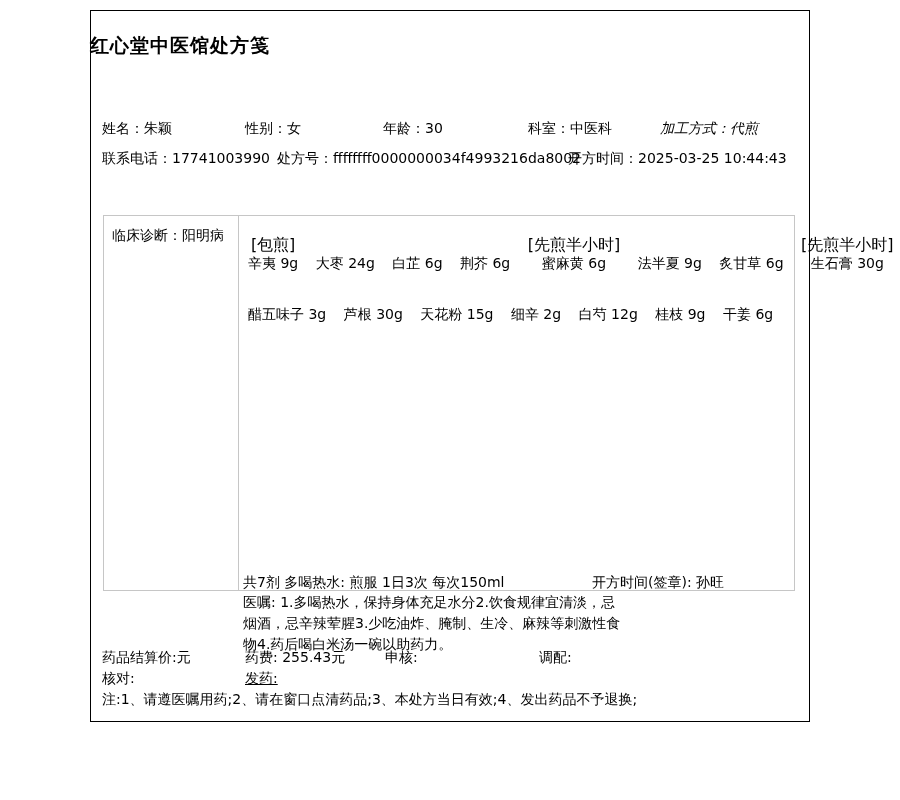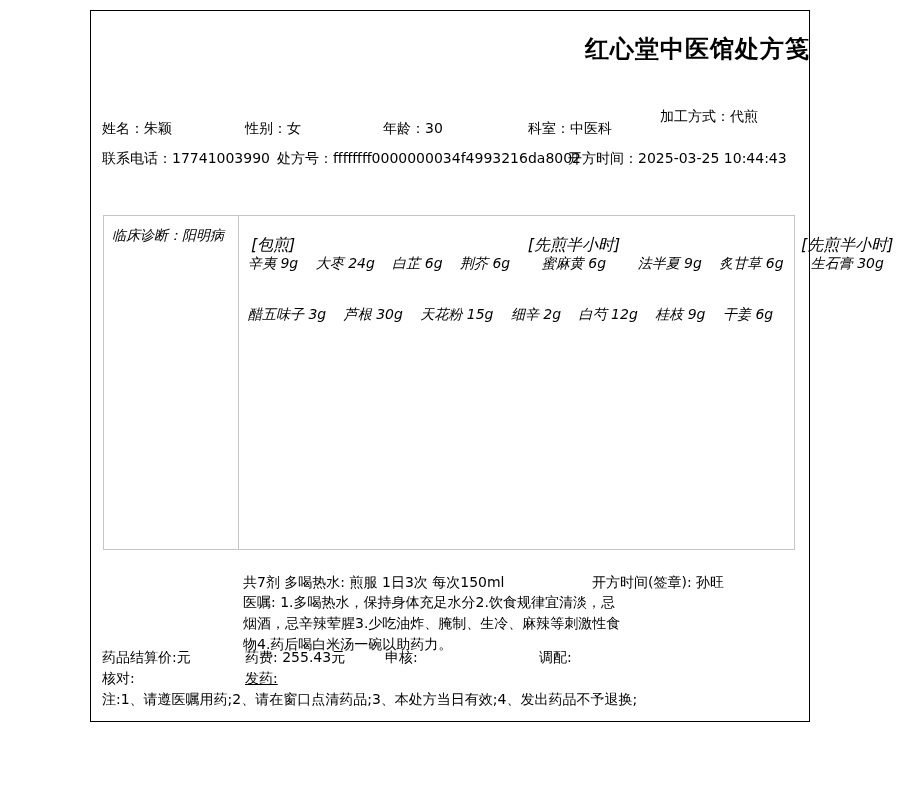--- a/index.html
+++ b/index.html
@@ -8,29 +8,29 @@
     font-family:"DejaVu Sans","Liberation Sans",sans-serif;
     color:#000;font-size:14px;
   }
   .abs{position:absolute;}
   
   .sheet-border{
     left:90px;top:10px;width:720px;height:712px;
     border:1.4px solid #000;box-sizing:border-box;
   }
   .title{
-    left:90px;top:33px;width:720px;text-align:right;
-    font-size:24px;font-weight:bold;letter-spacing:1px;
+    left:90px;top:33px;width:720px;text-align:left;
+    font-size:19px;font-weight:bold;letter-spacing:1px;
   }
   .info-item{position:absolute;white-space:nowrap;line-height:18px;}
   
   .main-box{
-    left:103px;top:215px;width:692px;height:335px;
+    left:103px;top:215px;width:692px;height:376px;
     border:1px solid #c6c6c6;box-sizing:border-box;
-    display:flex;overflow:visible;font-style:italic;
+    display:flex;overflow:visible;
   }
   .diag-col{
     width:135px;flex:0 0 135px;border-right:1px solid #c6c6c6;
     padding:10px 6px 0 8px;box-sizing:border-box;line-height:19px;
   }
   .rx-col{flex:1;padding:8px 0 0 9px;box-sizing:border-box;}
   .rx-header{line-height:20px;}
   .med-row{white-space:nowrap;}
   .med-row.row-1{margin-top:12px;}
   .med-row.row-2{margin-top:14px;}
@@ -55,21 +55,21 @@
 </div>
 <div class="info-item" style="left:245px;top:119px;">
   <span>性别：</span><span>女</span>
 </div>
 <div class="info-item" style="left:383px;top:119px;">
   <span>年龄：</span><span>30</span>
 </div>
 <div class="info-item" style="left:528px;top:119px;">
   <span>科室：</span><span>中医科</span>
 </div>
-<div class="info-item" style="left:660px;top:107px;">
+<div class="info-item" style="left:660px;top:119px;font-style:italic;">
   <span>加工方式：</span><span>代煎</span>
 </div>
 
 <div class="info-item" style="left:102px;top:149px;">
   <span>联系电话：</span><span>17741003990</span>
 </div>
 <div class="info-item" style="left:277px;top:149px;">
   <span>处方号：</span><span>ffffffff0000000034f4993216da8002</span>
 </div>
 <div class="info-item" style="left:568px;top:149px;">

